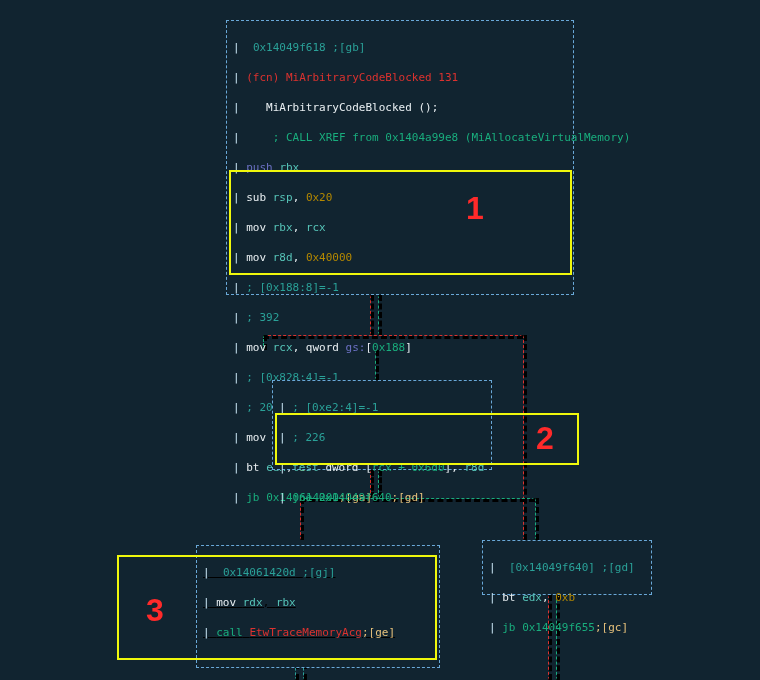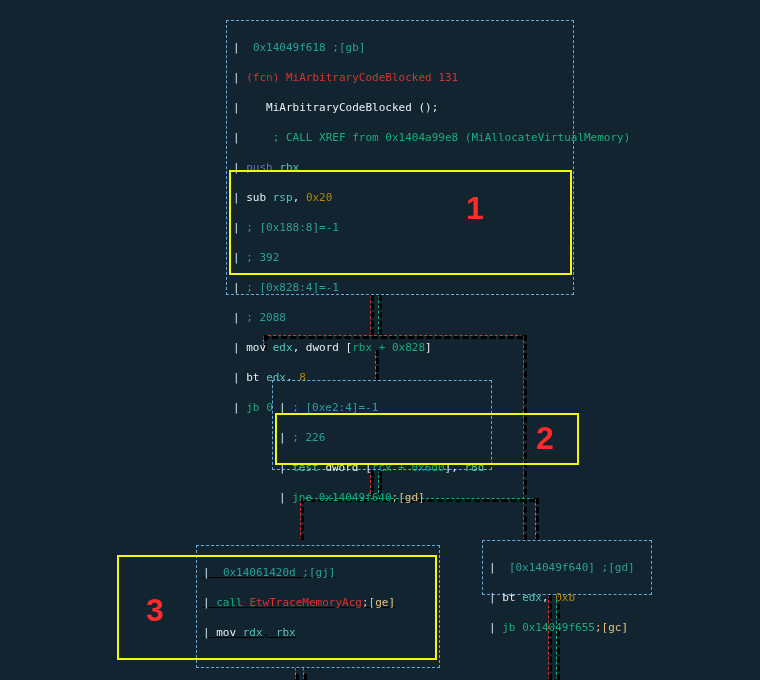--- a/index.html
+++ b/index.html
@@ -81,40 +81,43 @@
   <div class="edge" style="left:548px; top:595px; width:0; height:85px; border-left:1px dashed #dc322f;"></div>
   <div class="edge" style="left:556px; top:595px; width:0; height:85px; border-left:1px dashed #19ad7d;"></div>
 
   <div class="node" style="left:226px; top:20px; width:348px; height:275px;">
 <span class="line"><span class="bar">|</span>  <span class="c-comment">0x14049f618</span> <span class="c-comment">;[gb]</span></span>
 <span class="line"><span class="bar">|</span> <span class="c-red">(fcn) MiArbitraryCodeBlocked 131</span></span>
 <span class="line"><span class="bar">|</span> <span class="c-white">   MiArbitraryCodeBlocked ();</span></span>
 <span class="line"><span class="bar">|</span> <span class="c-green">    ; CALL XREF from 0x1404a99e8 (MiAllocateVirtualMemory)</span></span>
 <span class="line"><span class="bar">|</span> <span class="c-purple">push</span> <span class="c-cyan">rbx</span></span>
 <span class="line"><span class="bar">|</span> <span class="c-white">sub</span> <span class="c-cyan">rsp</span><span class="c-white">, </span><span class="c-dyellow">0x20</span></span>
+<span class="line"><span class="bar">|</span> <span class="c-white">mov</span> <span class="c-cyan">rbx</span><span class="c-white">, </span><span class="c-cyan">rcx</span></span>
+<span class="line"><span class="bar">|</span> <span class="c-white">mov</span> <span class="c-cyan">r8d</span><span class="c-white">, </span><span class="c-dyellow">0x40000</span></span>
 <span class="line"><span class="bar">|</span> <span class="c-comment">; [0x188:8]=-1</span></span>
 <span class="line"><span class="bar">|</span> <span class="c-comment">; 392</span></span>
+<span class="line"><span class="bar">|</span> <span class="c-white">mov</span> <span class="c-cyan">rcx</span><span class="c-white">, qword </span><span class="c-purple">gs:</span><span class="c-white">[</span><span class="c-green">0x188</span><span class="c-white">]</span></span>
 <span class="line"><span class="bar">|</span> <span class="c-comment">; [0x828:4]=-1</span></span>
 <span class="line"><span class="bar">|</span> <span class="c-comment">; 2088</span></span>
 <span class="line"><span class="bar">|</span> <span class="c-white">mov</span> <span class="c-cyan">edx</span><span class="c-white">, dword [</span><span class="c-green">rbx + 0x828</span><span class="c-white">]</span></span>
 <span class="line"><span class="bar">|</span> <span class="c-white">bt</span> <span class="c-cyan">edx</span><span class="c-white">, </span><span class="c-dyellow">8</span></span>
 <span class="line"><span class="bar">|</span> <span class="c-green">jb </span><span class="c-green">0x140614200</span><span class="c-yellow">;[ga]</span></span>
   </div>
 
   <div class="node" style="left:272px; top:380px; width:220px; height:90px;">
 <span class="line"><span class="bar">|</span> <span class="c-comment">; [0xe2:4]=-1</span></span>
 <span class="line"><span class="bar">|</span> <span class="c-comment">; 226</span></span>
 <span class="line"><span class="bar">|</span> <span class="c-cyan">test </span><span class="c-white">dword </span><span class="c-white">[</span><span class="c-green">rcx + 0x6d0</span><span class="c-white">], </span><span class="c-cyan">r8d</span></span>
 <span class="line"><span class="bar">|</span> <span class="c-green">jne </span><span class="c-green">0x14049f640</span><span class="c-yellow">;[gd]</span></span>
   </div>
 
   <div class="node" style="left:196px; top:545px; width:244px; height:123px;text-decoration:underline;">
 <span class="line"><span class="bar">|</span>  <span class="c-comment">0x14061420d</span> <span class="c-comment">;[gj]</span></span>
+<span class="line"><span class="bar">|</span> <span class="c-white">mov</span> <span class="c-cyan">rdx</span>, <span class="c-cyan">rbx</span></span>
 <span class="line"><span class="bar">|</span> <span class="c-green">call</span> <span class="c-red">EtwTraceMemoryAcg</span><span class="c-yellow">;[ge]</span></span>
-<span class="line"><span class="bar">|</span> <span class="c-white">mov</span> <span class="c-cyan">rdx</span>, <span class="c-cyan">rbx</span></span>
 
 
 
 
   </div>
 
   <div class="node" style="left:482px; top:540px; width:170px; height:55px;">
 <span class="line"><span class="bar">|</span>  <span class="c-comment">[0x14049f640]</span> <span class="c-comment">;[gd]</span></span>
 <span class="line"><span class="bar">|</span> <span class="c-white">bt</span> <span class="c-cyan">edx</span><span class="c-white">, </span><span class="c-dyellow">0xb</span></span>
 <span class="line"><span class="bar">|</span> <span class="c-green">jb </span><span class="c-green">0x14049f655</span><span class="c-yellow">;[gc]</span></span>

